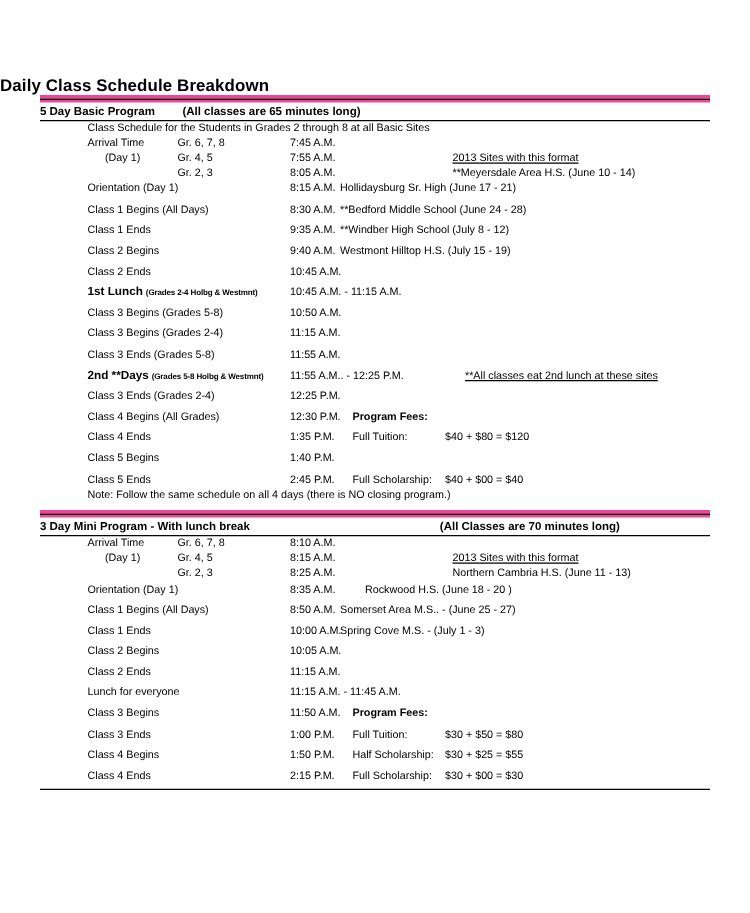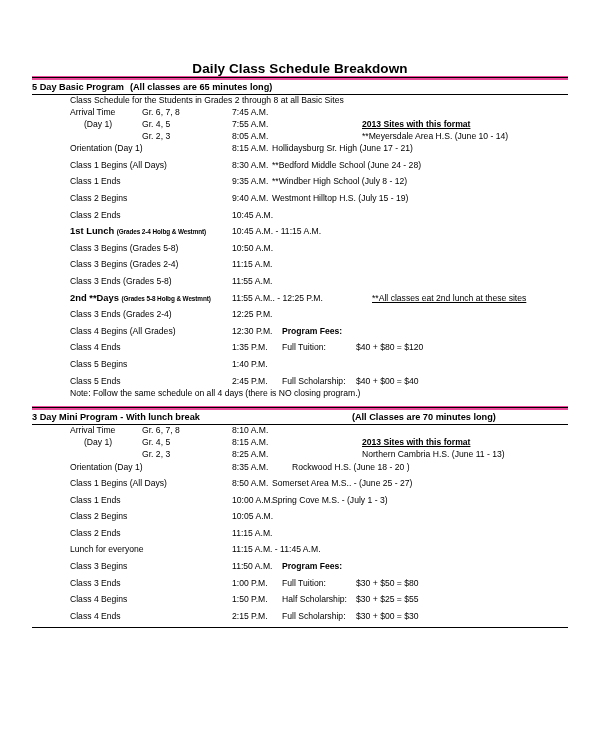--- a/index.html
+++ b/index.html
@@ -16,53 +16,53 @@
     position: relative;
   }
   .page {
     width: 600px;
     height: 730px;
     position: relative;
     background: #ffffff;
     box-sizing: border-box;
   }
   .doc-title {
-    text-align: center;
+    text-align: left;
     font-size: 13.5px;
     font-weight: bold;
     letter-spacing: 0.1px;
     padding-top: 62px;
     padding-bottom: 0;
     line-height: 1;
   }
 
   
   .section-band {
     position: relative;
     margin: 0 32px 0 32px;
-    border-top: 4px solid #ec4899;
+    border-top: 6px solid #ec4899;
     padding-top: 2px;
   }
   .section-band::before {
     content: "";
     position: absolute;
     left: 0; right: 0; top: -3px;
     border-top: 1px solid #000;
   }
   .section-header-row {
     display: flex;
     align-items: baseline;
     font-size: 9.2px;
     font-weight: bold;
     line-height: 11px;
     padding-bottom: 1px;
   }
   .sec-name { white-space: nowrap; }
   .sec-note { white-space: nowrap; }
-  .sec-note.pos-a { margin-left: 6px; }
+  .sec-note.pos-a { margin-left: 22px; }
   .sec-note.pos-b { margin-left: 152px; }
   .band-rule {
     margin: 0 32px;
     border-top: 1px solid #000;
   }
 
   .rows {
     margin: 0 32px;
     position: relative;
   }
@@ -109,21 +109,21 @@
     font-weight: bold;
     letter-spacing: -0.1px;
   }
   .lunch-label {
     font-size: 9.4px;
     font-weight: bold;
     text-align: right;
   }
   .underline-head {
     text-decoration: underline;
-    font-weight: bold;
+    font-weight: normal;
     font-size: 8.6px;
   }
   .fees-head {
     font-weight: bold;
     font-size: 8.6px;
   }
   .fee-name { display: inline-block; width: 74px; }
   .right-col-pad { padding-left: 10px; }
 </style>
 </head>

